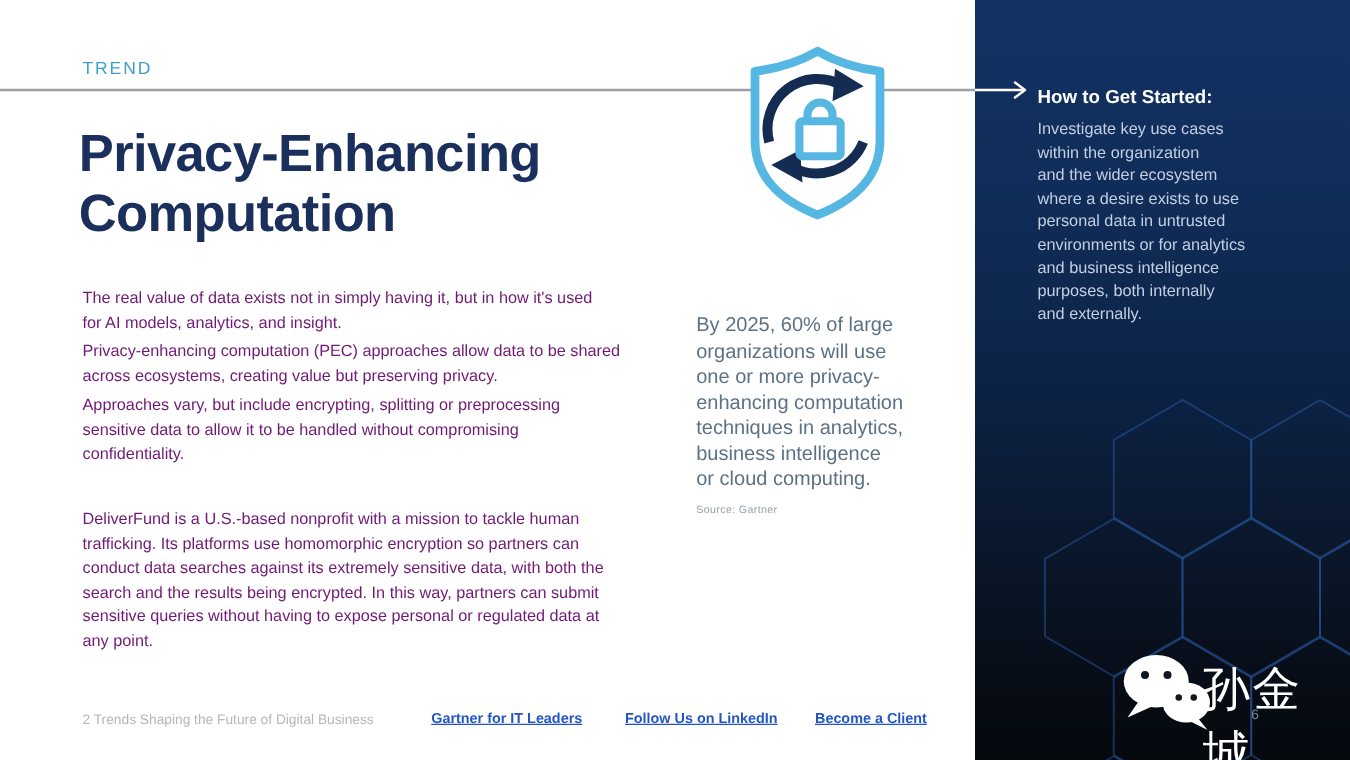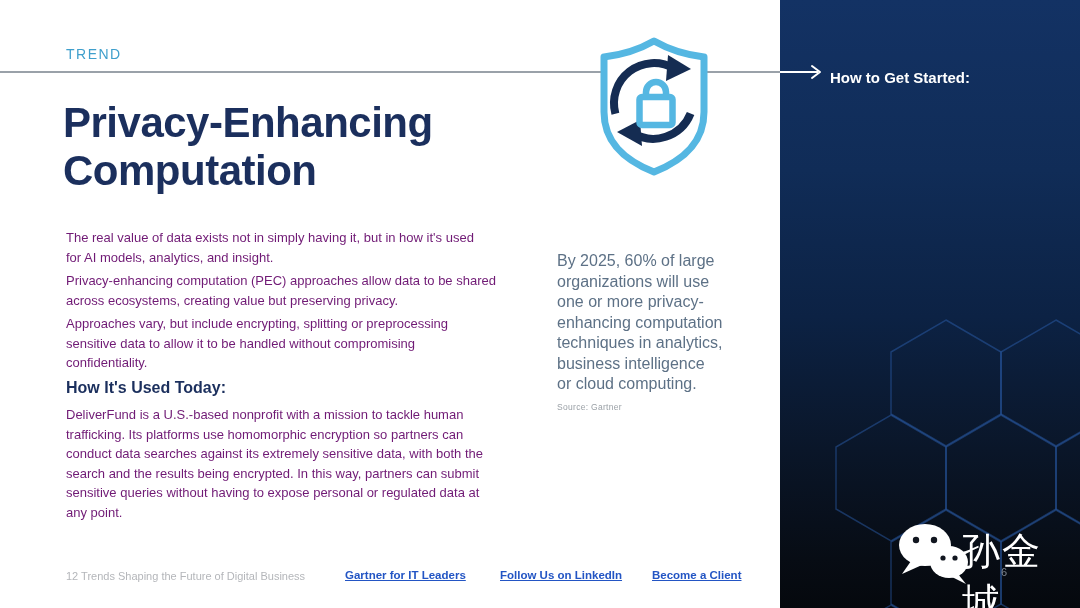--- a/index.html
+++ b/index.html
@@ -118,21 +118,20 @@
 Computation</h1>
 
   <p class="body-para para-1">The real value of data exists not in simply having it, but in how it's used
 for AI models, analytics, and insight.</p>
   <p class="body-para para-2">Privacy-enhancing computation (PEC) approaches allow data to be shared
 across ecosystems, creating value but preserving privacy.</p>
   <p class="body-para para-3">Approaches vary, but include encrypting, splitting or preprocessing
 sensitive data to allow it to be handled without compromising
 confidentiality.</p>
 
-  <h2 class="used-heading">How It's Used Today:</h2>
   <p class="body-para used-body">DeliverFund is a U.S.-based nonprofit with a mission to tackle human
 trafficking. Its platforms use homomorphic encryption so partners can
 conduct data searches against its extremely sensitive data, with both the
 search and the results being encrypted. In this way, partners can submit
 sensitive queries without having to expose personal or regulated data at
 any point.</p>
 
   <div class="quote">By 2025, 60% of large
 organizations will use
 one or more privacy-
@@ -177,35 +176,44 @@
         <polygon points="111,325 166,357 166,419 111,451 56,419 56,357"></polygon>
       </g>
     </svg>
 
     <svg class="panel-arrow" width="48" height="18" viewBox="0 0 48 18">
       <line x1="0" y1="9" x2="38" y2="9" stroke="#ffffff" stroke-width="2"></line>
       <polyline points="32,3 40,9 32,15" fill="none" stroke="#ffffff" stroke-width="2" stroke-linejoin="round" stroke-linecap="round"></polyline>
     </svg>
 
     <h2 class="panel-heading">How to Get Started:</h2>
+    <p class="panel-para panel-para-1">Investigate key use cases
+within the organization
+and the wider ecosystem
+where a desire exists to use
+personal data in untrusted
+environments or for analytics
+and business intelligence
+purposes, both internally
+and externally.</p>
 
     <div class="wechat-wrap">
       <svg width="72" height="62" viewBox="0 0 72 62">
         <ellipse cx="28" cy="22" rx="26" ry="21" fill="#ffffff"></ellipse>
         <path d="M14 38 L5 51 L25 42 Z" fill="#ffffff"></path>
         <circle cx="19" cy="17" r="3.2" fill="#11161f"></circle>
         <circle cx="37" cy="17" r="3.2" fill="#11161f"></circle>
         <ellipse cx="52" cy="39" rx="19" ry="16" fill="#ffffff"></ellipse>
         <path d="M61 51 L69 61 L53 53 Z" fill="#ffffff"></path>
         <circle cx="46" cy="35" r="2.6" fill="#11161f"></circle>
         <circle cx="58" cy="35" r="2.6" fill="#11161f"></circle>
       </svg>
     </div>
     <div class="wechat-name">孙金城</div>
     <div class="page-number">6</div>
   </div>
 
-  <div class="footer-label">12 Trends Shaping the Future of Digital Business</div>
+  <div class="footer-label">2 Trends Shaping the Future of Digital Business</div>
   <a class="footer-link footer-link-1">Gartner for IT Leaders</a>
   <a class="footer-link footer-link-2">Follow Us on LinkedIn</a>
   <a class="footer-link footer-link-3">Become a Client</a>
 
 </div>
 
 </body></html>

